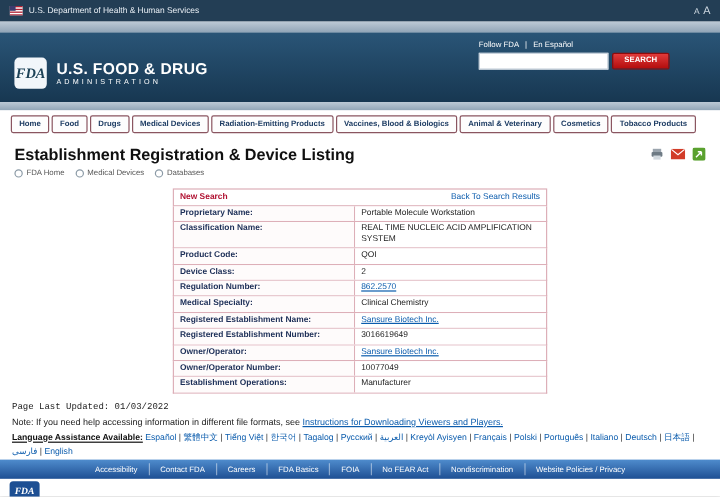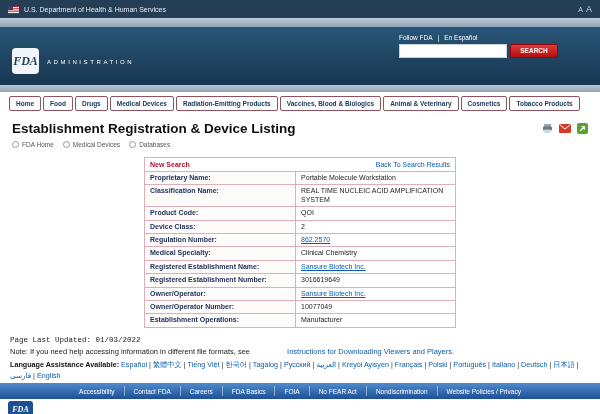--- a/index.html
+++ b/index.html
@@ -53,23 +53,23 @@
   .new-search{color:#b01030;font-weight:bold;text-decoration:none;}
   .back-link{color:#0b5cad;text-decoration:none;}
   .frow{display:flex;border:1px solid #ddafb8;border-top:none;font-size:7px;line-height:1.2;}
   .flabel{width:140px;padding:2px 5px;font-weight:bold;color:#1c2e57;border-right:1px solid #ddafb8;background:#fefbfb;}
   .fvalue{flex:1;padding:2px 5px;color:#222;background:#fff;}
   .as-link{color:#0b5cad;text-decoration:underline;cursor:pointer;}
 
   
   .updated{font-size:7.5px;color:#222;padding:8px 10px 0;font-family:Liberation Mono, monospace;}
   .note{font-size:7.5px;color:#222;padding:3px 10px 0;}
-  .note a{color:#0b5cad;margin-left:35px;}
+  .note a{color:#0b5cad;text-decoration:underline;}
   .langs{font-size:7.2px;color:#111;padding:3px 10px 0;line-height:1.55;max-width:585px;}
-  .lang-label{font-weight:bold;}
+  .lang-label{font-weight:bold;text-decoration:underline;}
   .lang{color:#0b5cad;text-decoration:none;}
   .lang-item{display:inline;}
   .lang-item:not(:last-child)::after{content:" | ";color:#333;}
 
   
   .bottom-bar{position:absolute;left:0;top:383px;width:600px;height:16px;
               background:linear-gradient(#4f8ccd,#1e4f93);display:flex;align-items:center;justify-content:center;}
   .foot-item{display:flex;align-items:center;height:10px;}
   .foot-item:not(:last-child){border-right:1px solid rgba(255,255,255,.45);}
   .foot-link{color:#fff;font-size:6.5px;text-decoration:none;padding:0 9px;white-space:nowrap;}
@@ -100,20 +100,21 @@
     </span>
   </header>
 
   <div class="band"></div>
 
   <div class="masthead">
     <div class="logo-box">
         <span>FDA</span>
       </div>
     <div class="masthead-titles">
+      <div class="m-title">U.S. FOOD &amp; DRUG</div>
       <div class="m-sub">ADMINISTRATION</div>
     </div>
     <div class="masthead-right">
       <div class="follow-row">
         <a>Follow FDA</a>
         <span>|</span>
         <a>En Español</a>
       </div>
       <div class="search-row">
         <input type="text" placeholder="" style="">

